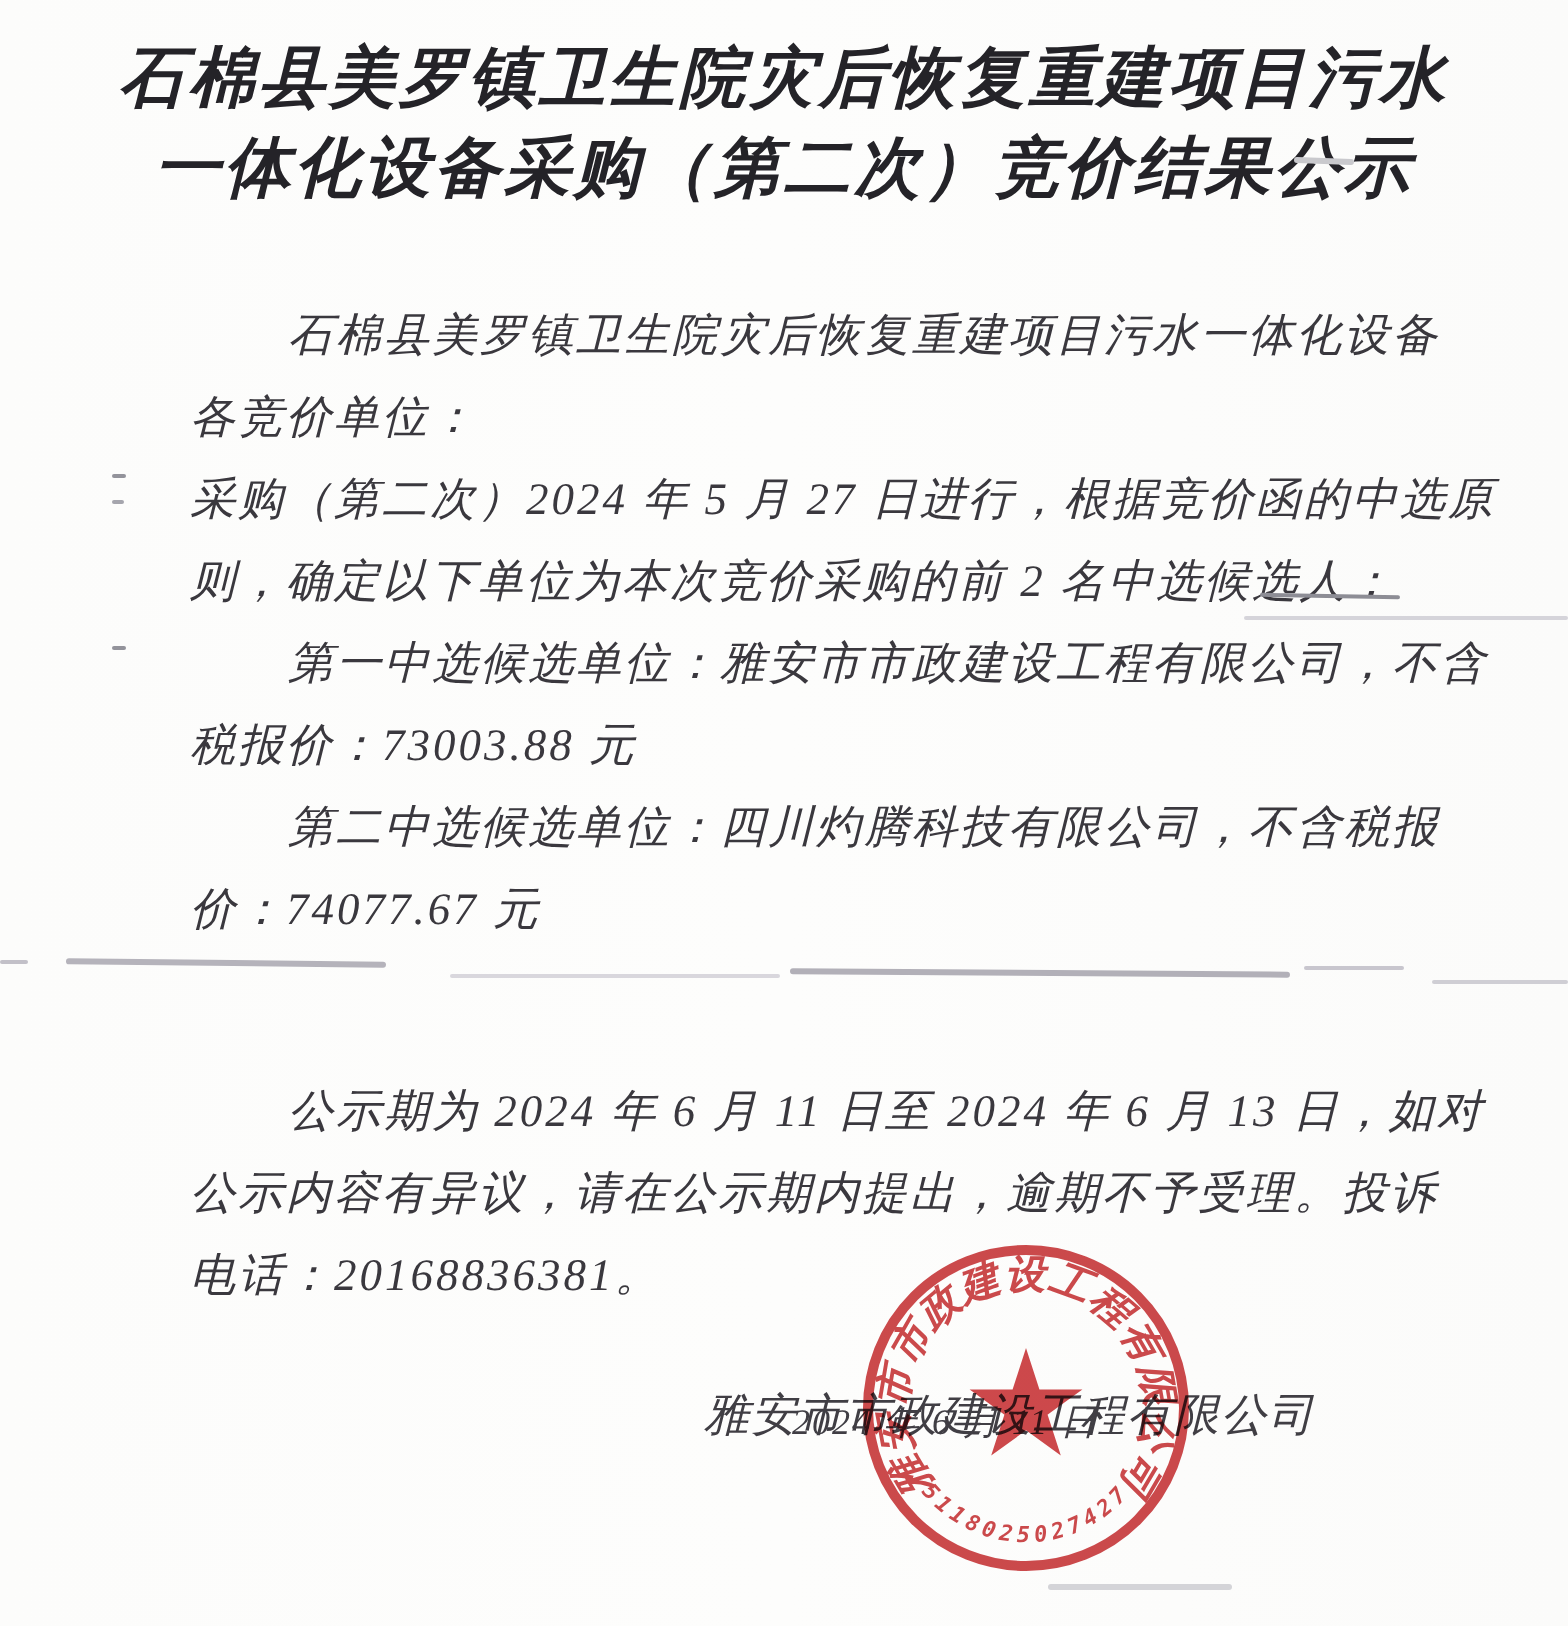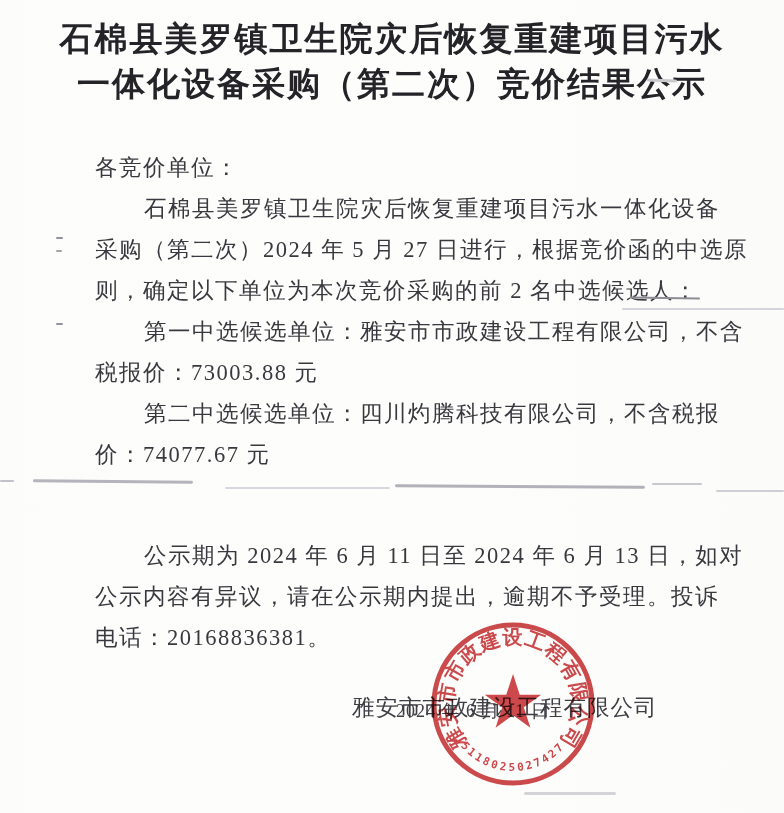--- a/index.html
+++ b/index.html
@@ -7,20 +7,21 @@
     width: 784px; height: 813px;
     background: #fdfdfc;
     overflow: hidden;
     position: relative;
     font-family: "Liberation Serif", "DejaVu Serif", serif;
     color: #35333a;
   }
   .page {
     position: absolute; inset: 0;
     background: linear-gradient(90deg, #fcfcfb 0%, #fdfdfc 50%, #fbfbfa 100%);
+    font-style: italic;
   }
   .doc-title {
     position: absolute; top: 16px; left: 0; width: 784px;
     text-align: center;
     font-family: "Liberation Sans", "DejaVu Sans", sans-serif;
     font-weight: 700;
     font-size: 33px; line-height: 45px;
     color: #242328;
     letter-spacing: 2px;
     margin: 0;
@@ -79,22 +80,22 @@
 <body>
 
 <div class="page">
 
   <h1 class="doc-title">
     <span>石棉县美罗镇卫生院灾后恢复重建项目污水</span>
     <span>一体化设备采购（第二次）竞价结果公示</span>
   </h1>
 
   <div class="body-block">
+    <div class="bl indent">石棉县美罗镇卫生院灾后恢复重建项目污水一体化设备</div>
     <div class="bl">各竞价单位：</div>
-    <div class="bl indent">石棉县美罗镇卫生院灾后恢复重建项目污水一体化设备</div>
     <div class="bl">采购（第二次）2024 年 5 月 27 日进行，根据竞价函的中选原</div>
     <div class="bl">则，确定以下单位为本次竞价采购的前 2 名中选候选人：</div>
     <div class="bl indent">第一中选候选单位：雅安市市政建设工程有限公司，不含</div>
     <div class="bl">税报价：73003.88 元</div>
     <div class="bl indent">第二中选候选单位：四川灼腾科技有限公司，不含税报</div>
     <div class="bl">价：74077.67 元</div>
     <div class="bl indent gap">公示期为 2024 年 6 月 11 日至 2024 年 6 月 13 日，如对</div>
     <div class="bl">公示内容有异议，请在公示期内提出，逾期不予受理。投诉</div>
     <div class="bl">电话：20168836381。</div>
   </div>

